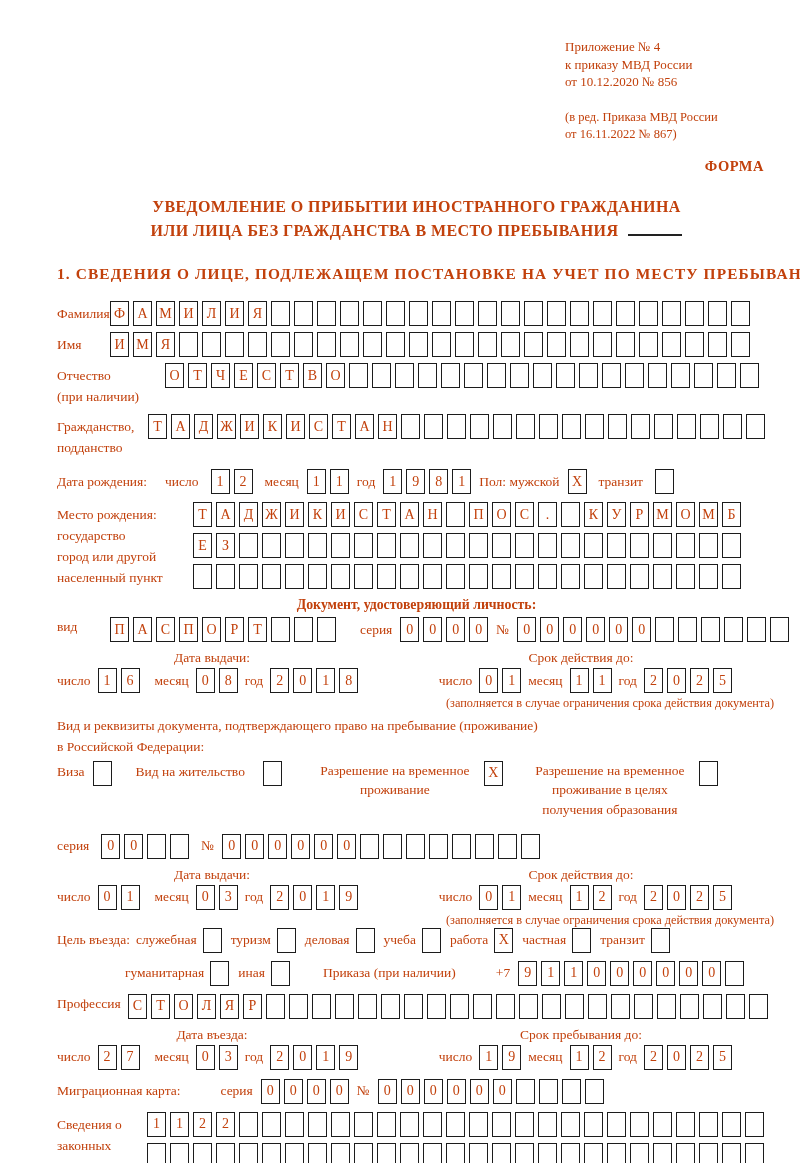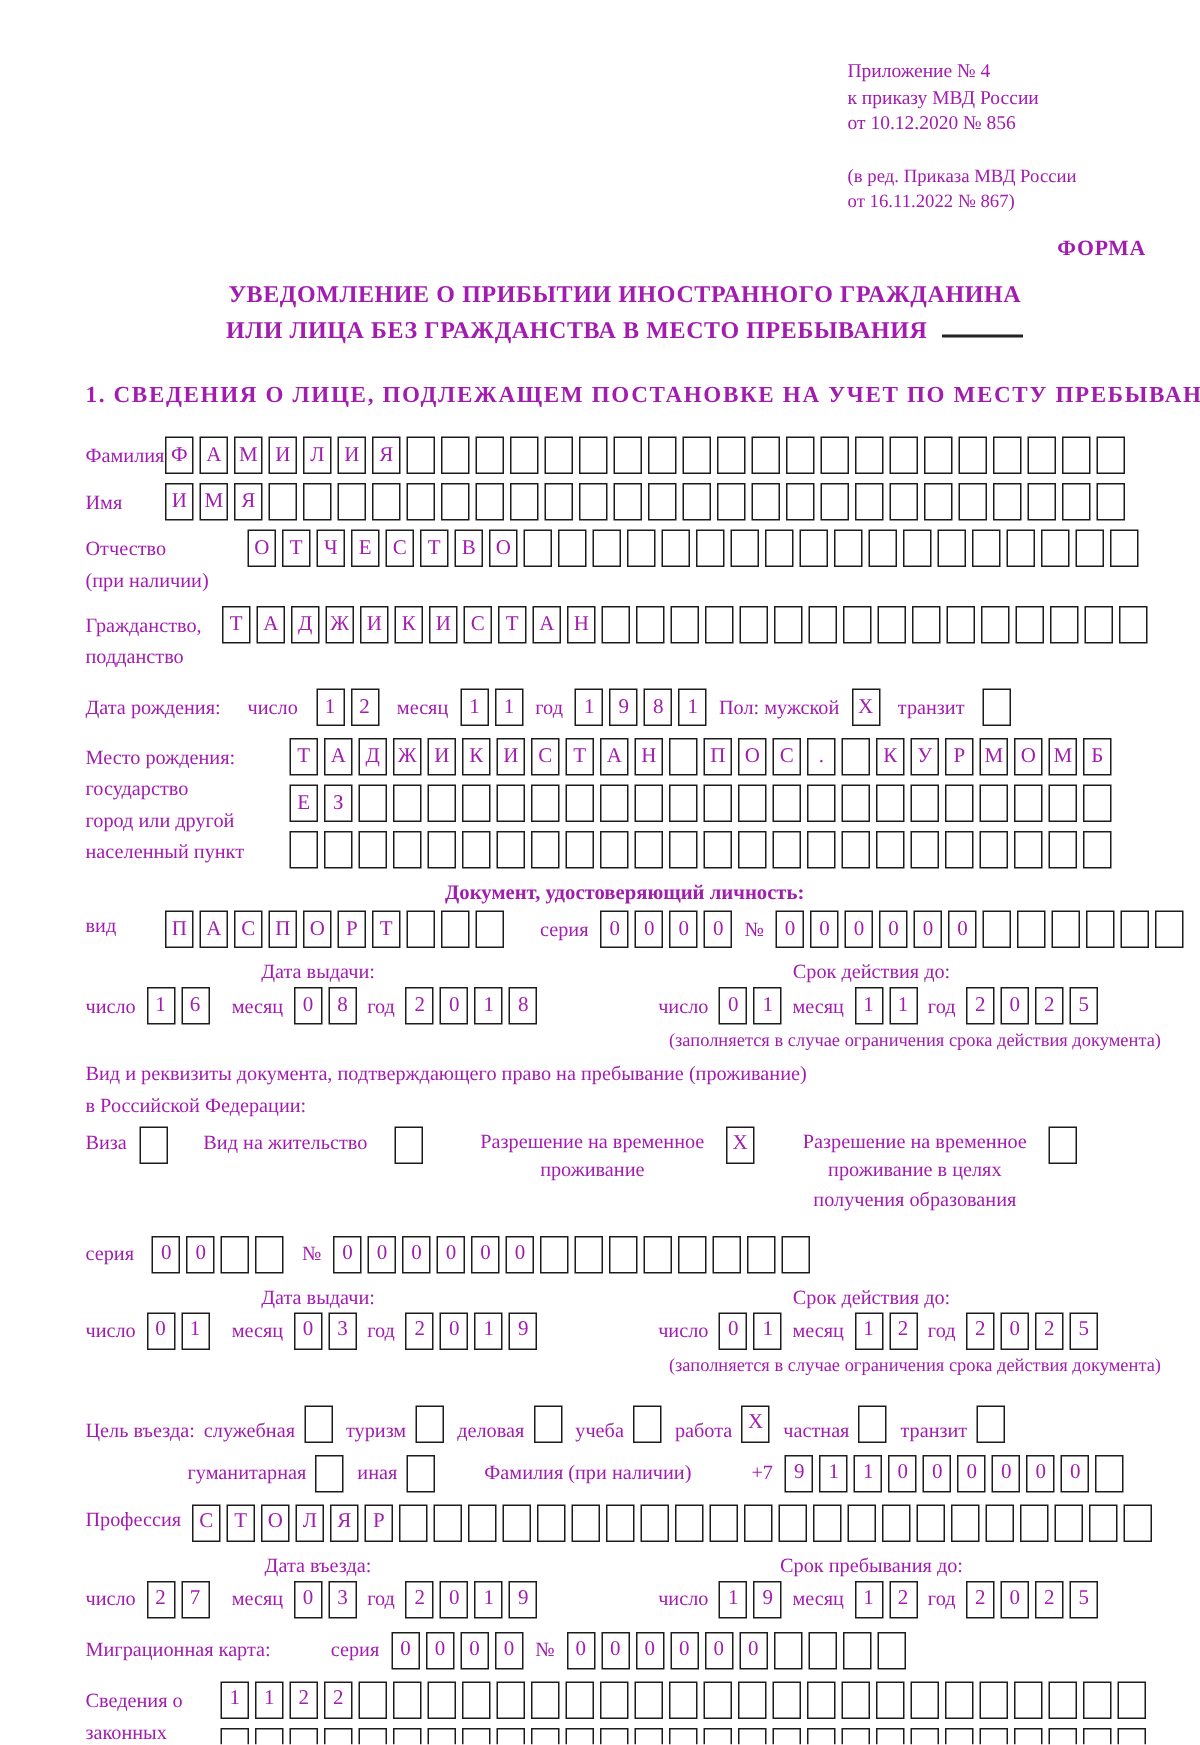--- a/index.html
+++ b/index.html
@@ -3,29 +3,29 @@
 <meta charset="utf-8">
 <style>
   html,body{margin:0;padding:0;background:#ffffff;}
   .page{
     position:relative;
     width:800px;height:1163px;
     background:#fff;
     box-sizing:border-box;
     padding:38px 24px 10px 57px;
     font-family:"Liberation Serif","DejaVu Serif",serif;
-    color:#a21caf;
+    color:#c2410c;
     overflow:hidden;
   }
   
   .appendix{margin-left:508px;font-size:13px;line-height:1.35;}
   .appendix .amend{margin-top:18px;font-size:12.5px;}
   .appendix .amend2{font-size:12.5px;}
   .forma{text-align:right;padding-right:12px;font-weight:bold;font-size:14.5px;margin-top:16px;letter-spacing:.5px;}
-  .title{text-align:center;font-weight:bold;font-size:16px;margin-top:10px;line-height:1.5;letter-spacing:.4px;}
+  .title{text-align:center;font-weight:bold;font-size:16px;margin-top:20px;line-height:1.5;letter-spacing:.4px;}
   .uline{display:inline-block;width:54px;border-bottom:2px solid #222;margin-left:10px;}
   .sec-heading{font-weight:bold;font-size:15.4px;margin-top:22px;letter-spacing:1.1px;white-space:nowrap;}
   
   .frow{display:flex;margin-top:6px;align-items:flex-start;}
   .vcenter{align-items:flex-start;}
   .flabel{font-size:13.5px;line-height:1.55;flex:none;padding-top:3px;}
   .w53{width:53px;} .w71{width:71px;} .w91{width:91px;} .w108{width:108px;} .w136{width:136px;} .w90{width:90px;}
   .dsub{font-size:13.5px;flex:none;align-self:center;}
   .cells{display:flex;gap:4px;flex:none;}
   .cell,.checkbox{
@@ -505,21 +505,21 @@
             <span class="cell">2</span>
             <span class="cell">0</span>
             <span class="cell">2</span>
             <span class="cell">5</span>
           </span>
       </div>
     </div>
     <div class="dnote">(заполняется в случае ограничения срока действия документа)</div>
   </div>
 
-  <div class="visit-row" style="margin-top:19px;align-items:flex-end;">
+  <div class="visit-row" style="margin-top:0;">
     <span style="margin-right:6px;">Цель въезда:</span>
     <span>служебная</span>
     <span class="checkbox"></span>
     <span>туризм</span>
     <span class="checkbox"></span>
     <span>деловая</span>
     <span class="checkbox"></span>
     <span>учеба</span>
     <span class="checkbox"></span>
     <span>работа</span>
@@ -528,21 +528,21 @@
     <span class="checkbox"></span>
     <span>транзит</span>
     <span class="checkbox"></span>
   </div>
 
   <div class="visit-row" style="margin-top:8px;padding-left:68px;">
     <span>гуманитарная</span>
     <span class="checkbox"></span>
     <span>иная</span>
     <span class="checkbox"></span>
-    <span class="gap24">Фамилия (при наличии)</span>
+    <span class="gap24">Приказа (при наличии)</span>
     <span class="gap40">+7</span>
     <span class="cells phone-cells">
         <span class="cell">9</span>
         <span class="cell">1</span>
         <span class="cell">1</span>
         <span class="cell">0</span>
         <span class="cell">0</span>
         <span class="cell">0</span>
         <span class="cell">0</span>
         <span class="cell">0</span>

